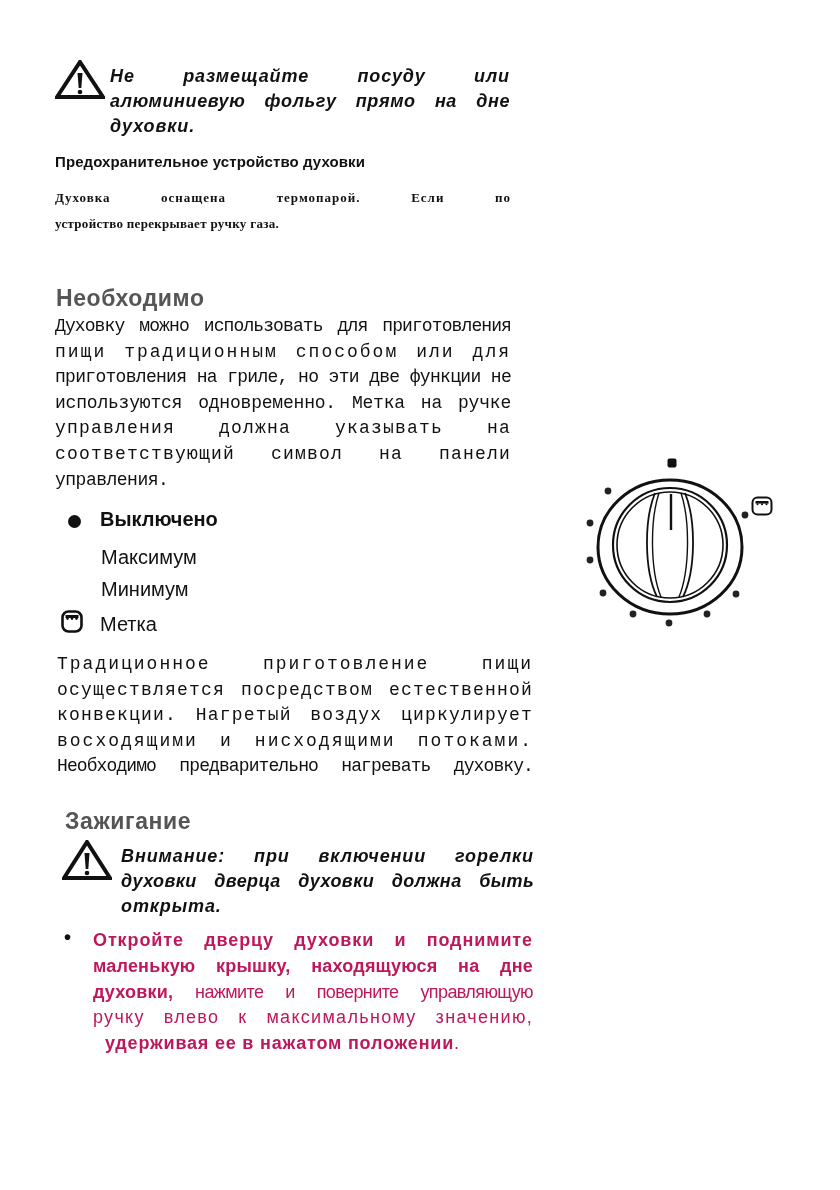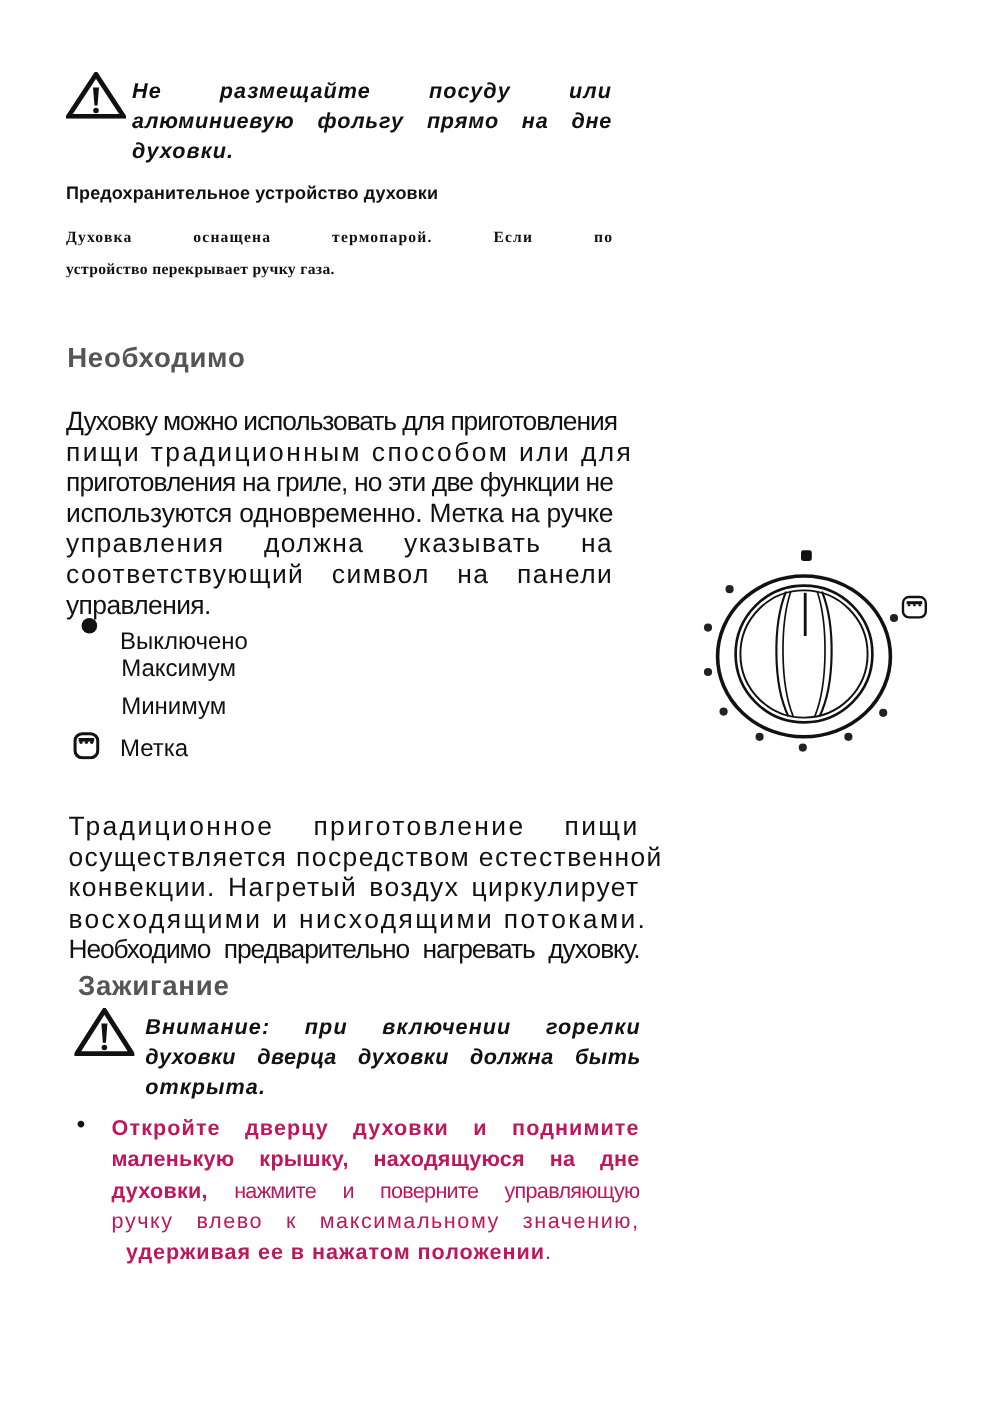--- a/index.html
+++ b/index.html
@@ -11,21 +11,21 @@
   .warn-text .line.last { text-align-last: left; }
 
   .subhead { font-family: "Liberation Sans", sans-serif; font-size: 15px; font-weight: bold; color: #111; letter-spacing: 0.1px; white-space: nowrap; }
 
   .bold-para { font-family: Liberation Serif, serif; font-weight: bold; font-size: 13px; line-height: 25.5px; letter-spacing: 1px; color: #111; }
   .bold-para .line { display: block; white-space: nowrap; text-align: justify; text-align-last: justify; }
   .bold-para .line.last { text-align-last: left; letter-spacing: 0.3px; }
 
   .section-head { font-family: "Liberation Sans", sans-serif; font-weight: bold; font-size: 23px; color: #555555; letter-spacing: 0.6px; white-space: nowrap; }
 
-  .body-para { font-family: Liberation Sans, sans-serif; font-size: 22px; line-height: 25.6px; color: #111; margin-top: 24px; }
+  .body-para { font-family: Liberation Mono, monospace; font-size: 18px; line-height: 25.6px; color: #111; }
   .body-para .line { display: block; white-space: nowrap; text-align: justify; text-align-last: justify; }
   .body-para .line.last { text-align-last: left; }
   .body-para .tight { letter-spacing: -0.9px; }
   .body-para .wide { letter-spacing: 2px; }
   .body-para .mid { letter-spacing: 1.2px; }
 
   .legend-item { font-family: "Liberation Sans", sans-serif; font-size: 20px; color: #111; white-space: nowrap; }
 
   .bullet-para { font-family: "Liberation Sans", sans-serif; font-size: 18px; line-height: 25.8px; color: #be185d; }
   .bullet-para .line { display: block; white-space: nowrap; text-align: justify; text-align-last: justify; }
@@ -60,21 +60,21 @@
   <span class="line wide">пищи традиционным способом или для</span>
   <span class="line tight" style="letter-spacing:-0.7px;">приготовления на гриле, но эти две функции не</span>
   <span class="line" style="letter-spacing:-0.2px;">используются одновременно. Метка на ручке</span>
   <span class="line mid">управления должна указывать на</span>
   <span class="line mid">соответствующий символ на панели</span>
   <span class="line last" style="letter-spacing:-0.5px;">управления.</span>
 </div>
 
 <div class="abs" style="left:60px; top:508px; width:220px; height:130px;">
   <span class="abs" style="left:8px; top:7px; width:13px; height:13px; border-radius:50%; background:#111;"></span>
-  <span class="abs legend-item" style="left:40px; top:16px;">Выключено</span>
+  <span class="abs legend-item" style="left:40px; top:0;font-weight:bold;">Выключено</span>
   <span class="abs legend-item" style="left:41px; top:38px;">Максимум</span>
   <span class="abs legend-item" style="left:41px; top:70px;">Минимум</span>
   <svg class="abs" style="left:1px; top:102px;" width="22" height="23" viewBox="0 0 22 23">
     <rect x="1.5" y="1.5" width="19" height="20" rx="6" ry="6" fill="none" stroke="#111" stroke-width="2.6"></rect>
     <rect x="4.5" y="5" width="13" height="3" fill="#111"></rect>
     <circle cx="6.5" cy="8.6" r="1.3" fill="#111"></circle>
     <circle cx="11" cy="8.6" r="1.3" fill="#111"></circle>
     <circle cx="15.5" cy="8.6" r="1.3" fill="#111"></circle>
   </svg>
   <span class="abs legend-item" style="left:40px; top:105px;">Метка</span>

